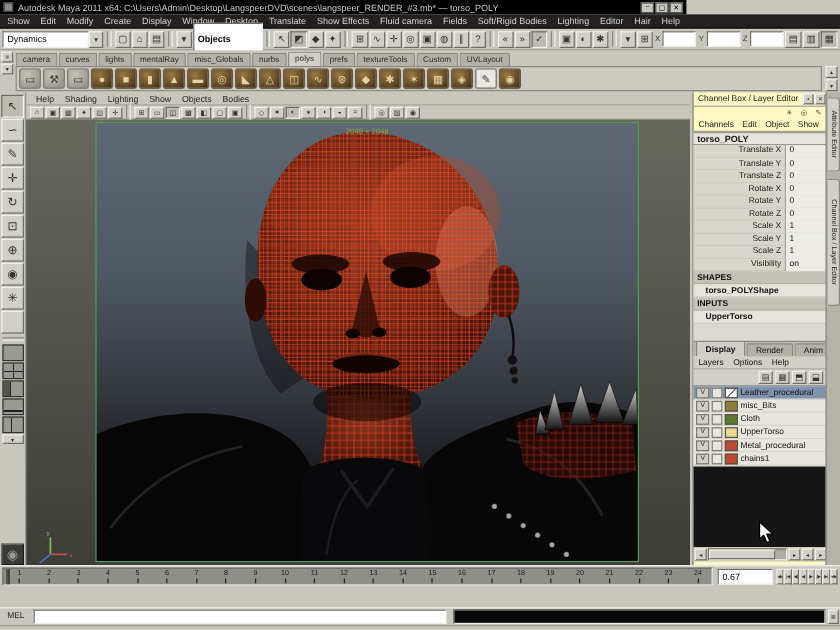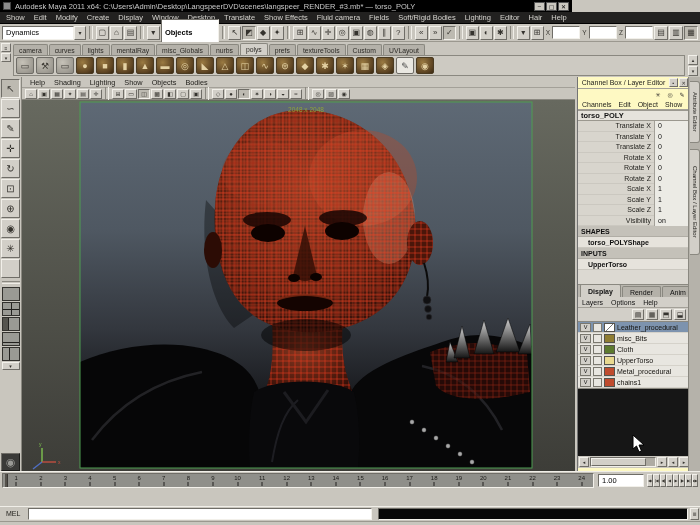--- a/index.html
+++ b/index.html
@@ -601,21 +601,21 @@
     <div class="tickline" style="left: 480.375px;"></div>
     <div class="tick" style="left: 504.958px;">21</div>
     <div class="tickline" style="left: 504.958px;"></div>
     <div class="tick" style="left: 529.542px;">22</div>
     <div class="tickline" style="left: 529.542px;"></div>
     <div class="tick" style="left: 554.125px;">23</div>
     <div class="tickline" style="left: 554.125px;"></div>
     <div class="tick" style="left: 578.708px;">24</div>
     <div class="tickline" style="left: 578.708px;"></div>
   </div>
-<div class="field abs" id="curtime">1.00</div>
+<div class="field abs" id="curtime">0.67</div>
 <div class="abs" id="transport">
     <div class="btn">|◀◀</div>
     <div class="btn">|◀</div>
     <div class="btn">◀|</div>
     <div class="btn">◀</div>
     <div class="btn">▶</div>
     <div class="btn">|▶</div>
     <div class="btn">▶|</div>
     <div class="btn">▶▶|</div>
   </div>

